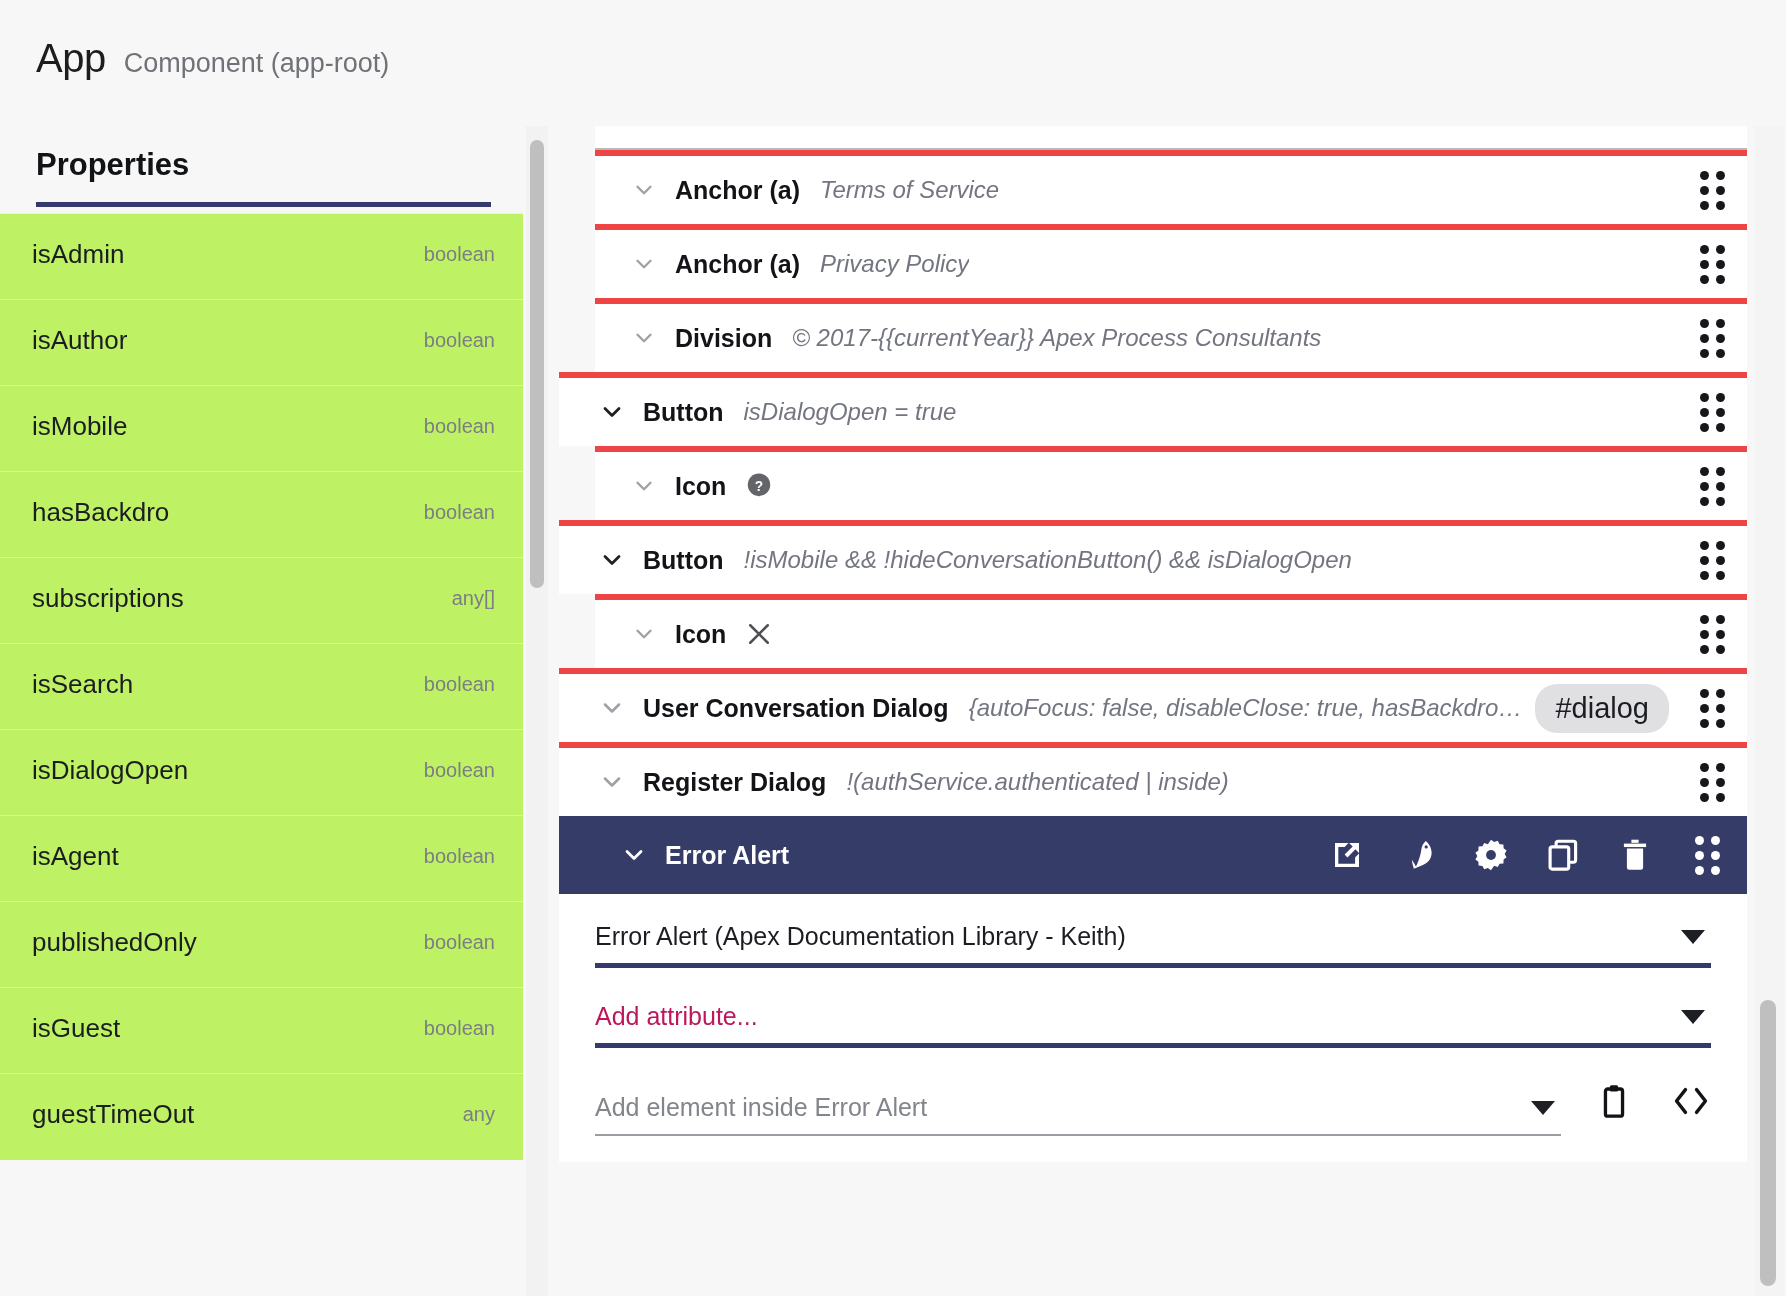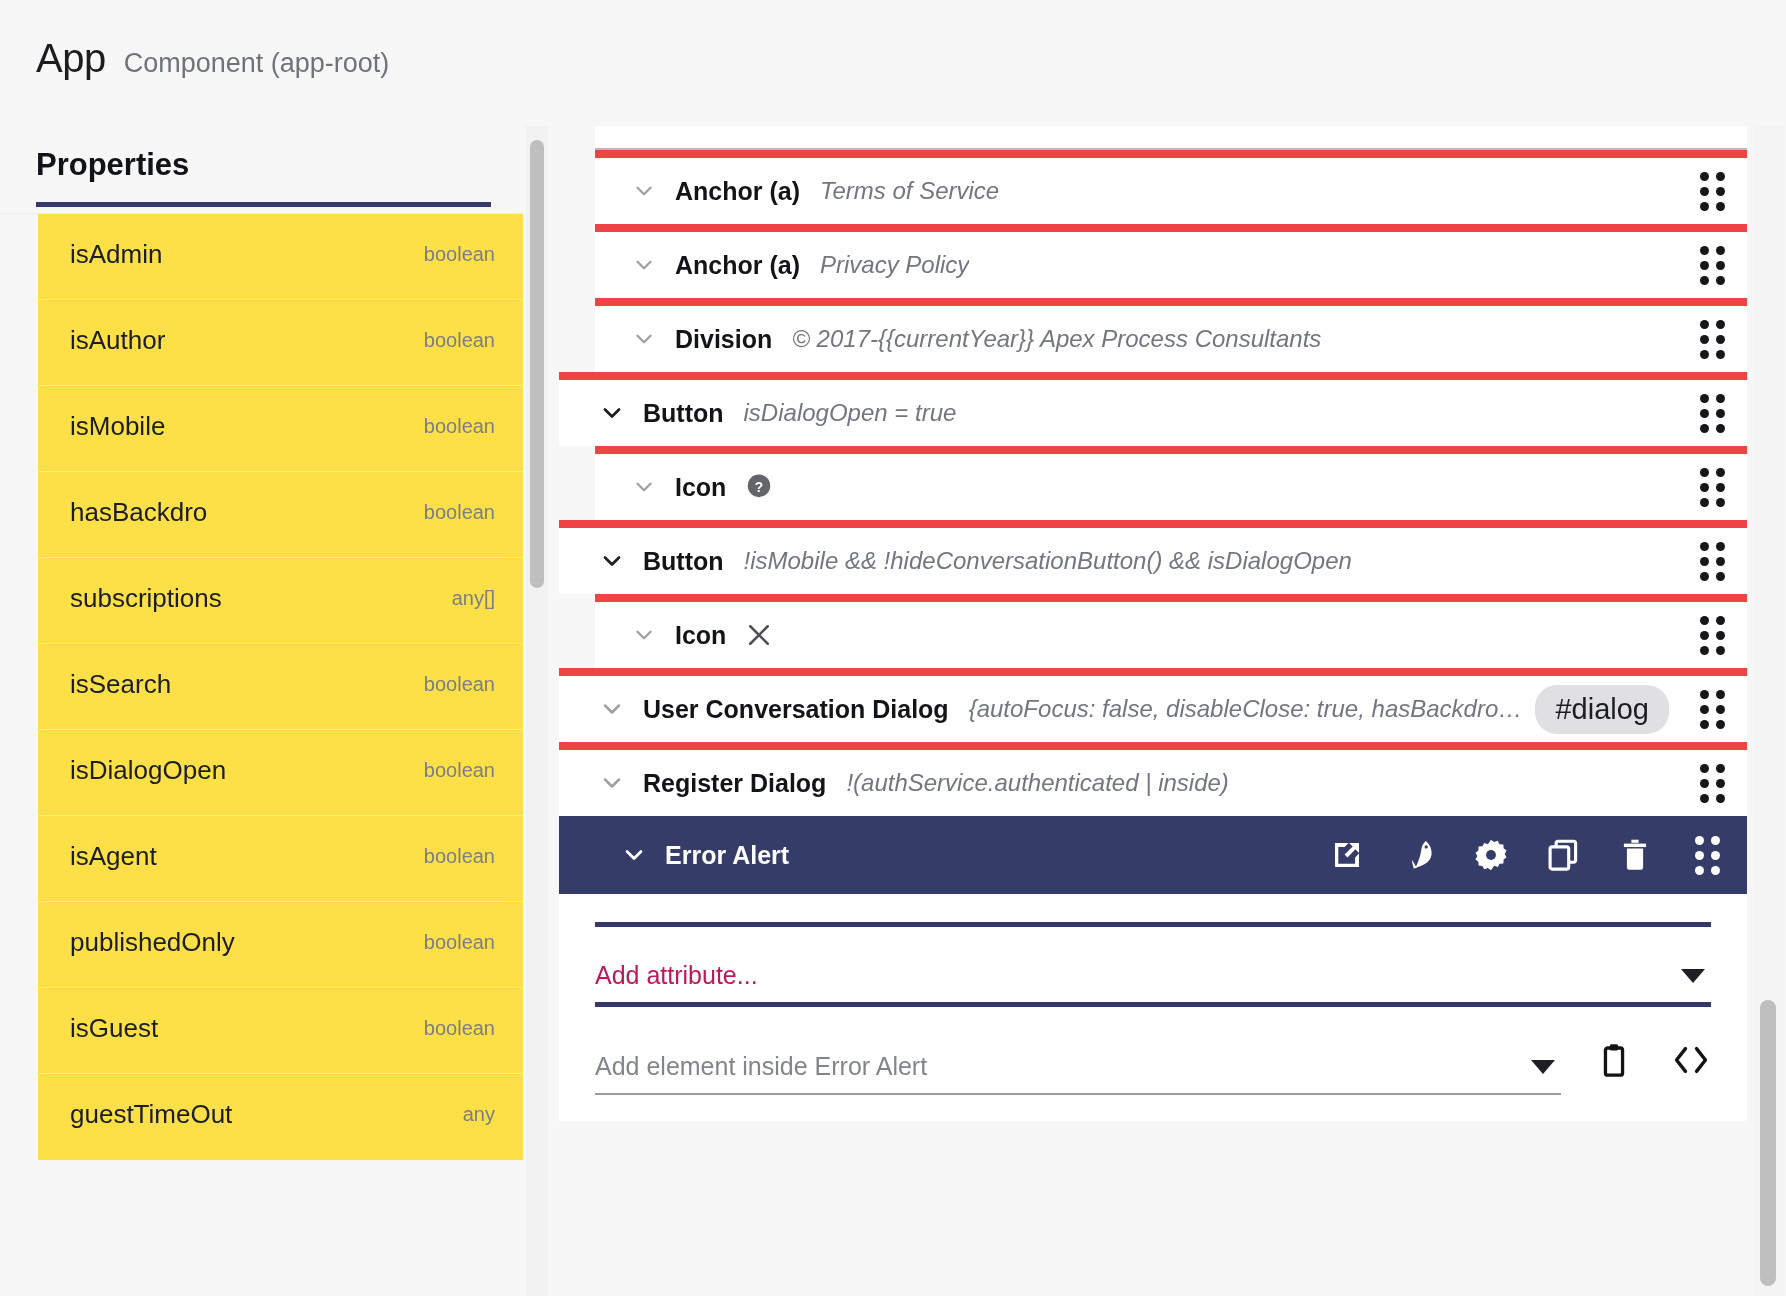--- a/index.html
+++ b/index.html
@@ -69,24 +69,23 @@
   .prop-list {
     margin-top: 6px;
     width: 523px;
     border-top: 1px solid #ececec;
   }
   .prop-row {
     display: flex;
     align-items: center;
     justify-content: space-between;
     height: 86px;
-    background: #fde047;
+    background: #bef264;
     border-bottom: 1px solid #e3e3e3;
     padding: 0 28px 5px 32px;
-    margin-left: 38px;
   }
   .prop-row:last-child { border-bottom: none; }
   .prop-name {
     font-size: 26px;
     color: #1b1d21;
     font-weight: 400;
   }
   .prop-type {
     font-size: 20px;
     color: #7b7e84;
@@ -126,21 +125,21 @@
     left: 0;
     top: 0;
     width: 1188px;
   }
 
   .node {
     position: relative;
     background: #ffffff;
     display: flex;
     align-items: center;
-    border-top: 8px solid #ef4444;
+    border-top: 6px solid #ef4444;
     height: 74px;
   }
   .node.partial { height: 24px; border-top: none; border-bottom: 2px solid #b9b9b9; }
 
   .node.indent-1 { margin-left: 36px; width: 1152px; }
   .node.indent-0 { margin-left: 0px; width: 1188px; }
 
   .node .caret {
     width: 46px;
     display: flex;
@@ -632,20 +631,24 @@
                 <i></i>
                 <i></i>
               </span>
           </span>
         </span>
       </div>
 
       <div class="form-panel">
 
         <div class="field">
+          <div class="field-line">
+            <span class="field-text">Error Alert (Apex Documentation Library - Keith)</span>
+            <span class="tri-down"></span>
+          </div>
           <div class="underline-dark"></div>
         </div>
 
         <div class="field">
           <div class="field-line">
             <span class="field-text placeholder-dark">Add attribute...</span>
             <span class="tri-down"></span>
           </div>
           <div class="underline-dark"></div>
         </div>

